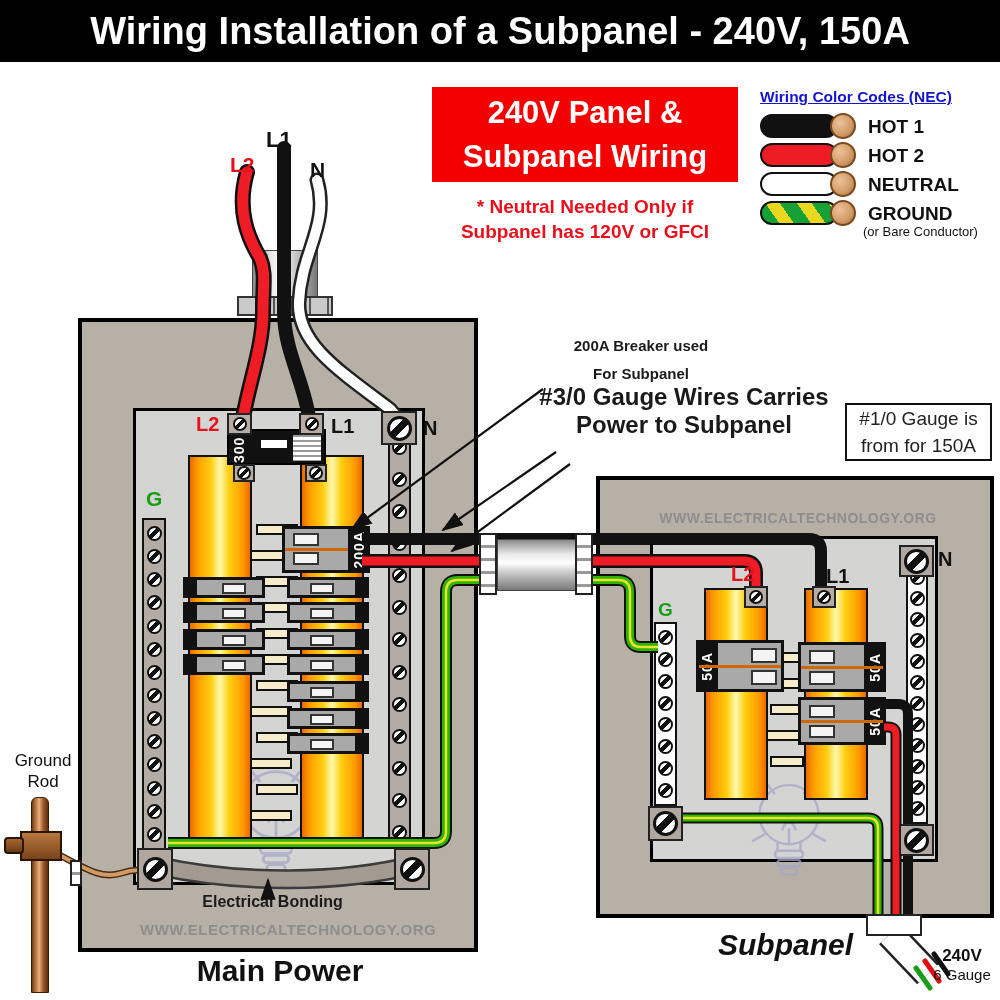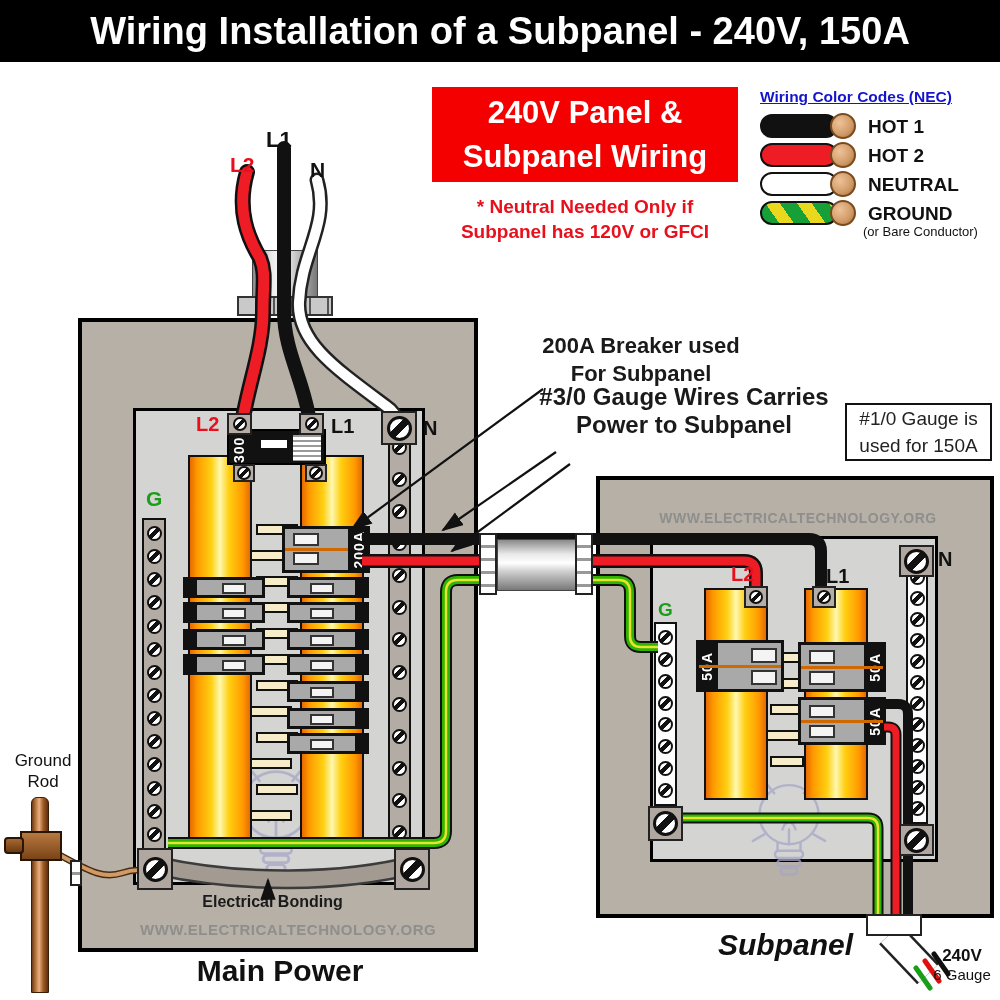--- a/index.html
+++ b/index.html
@@ -112,31 +112,31 @@
 
   <div class="abs lw" style="left:760px;top:172px;width:78px;background:#fff;"></div>
   <div class="abs lw-core" style="left:830px;top:171px;"></div>
   <div class="abs legend-label" style="left:868px;top:174px;">NEUTRAL</div>
 
   <div class="abs lw" style="left:760px;top:201px;width:78px;background:repeating-linear-gradient(55deg,#18a038 0 14px,#ead81e 14px 26px);"></div>
   <div class="abs lw-core" style="left:830px;top:200px;"></div>
   <div class="abs legend-label" style="left:868px;top:203px;">GROUND</div>
   <div class="abs legend-sub">(or Bare Conductor)</div>
 
-  <div class="abs note" style="left:528px;top:332px;width:226px;font-size:22px;line-height:28px;">
+  <div class="abs note" style="left:528px;top:332px;width:226px;font-size:15px;line-height:28px;">
     <div>200A Breaker used</div>
     <div>For Subpanel</div>
   </div>
   <div class="abs note" style="left:528px;top:383px;width:312px;font-size:24px;line-height:28px;">
     <div>#3/0 Gauge Wires Carries</div>
     <div>Power to Subpanel</div>
   </div>
   <div class="abs gauge-box">
     <div>#1/0 Gauge is</div>
-    <div>used for 150A</div>
+    <div>from for 150A</div>
   </div>
 
   <div class="abs panel-outer" style="left:78px;top:318px;width:400px;height:634px;"></div>
   <div class="abs panel-inner" style="left:133px;top:408px;width:292px;height:477px;"></div>
 
   <svg class="wm-bulb" style="left:230px;top:762px;" width="92" height="138" viewBox="0 0 100 145">
     <g fill="none" stroke="#a6a6c8" stroke-width="3" stroke-linecap="round">
       <circle cx="50" cy="44" r="36"></circle>
       <path d="M42,62 C46,50 54,50 58,62 M50,62 L50,80"></path>
       <path d="M36,78 L36,88 M64,78 L64,88"></path>

